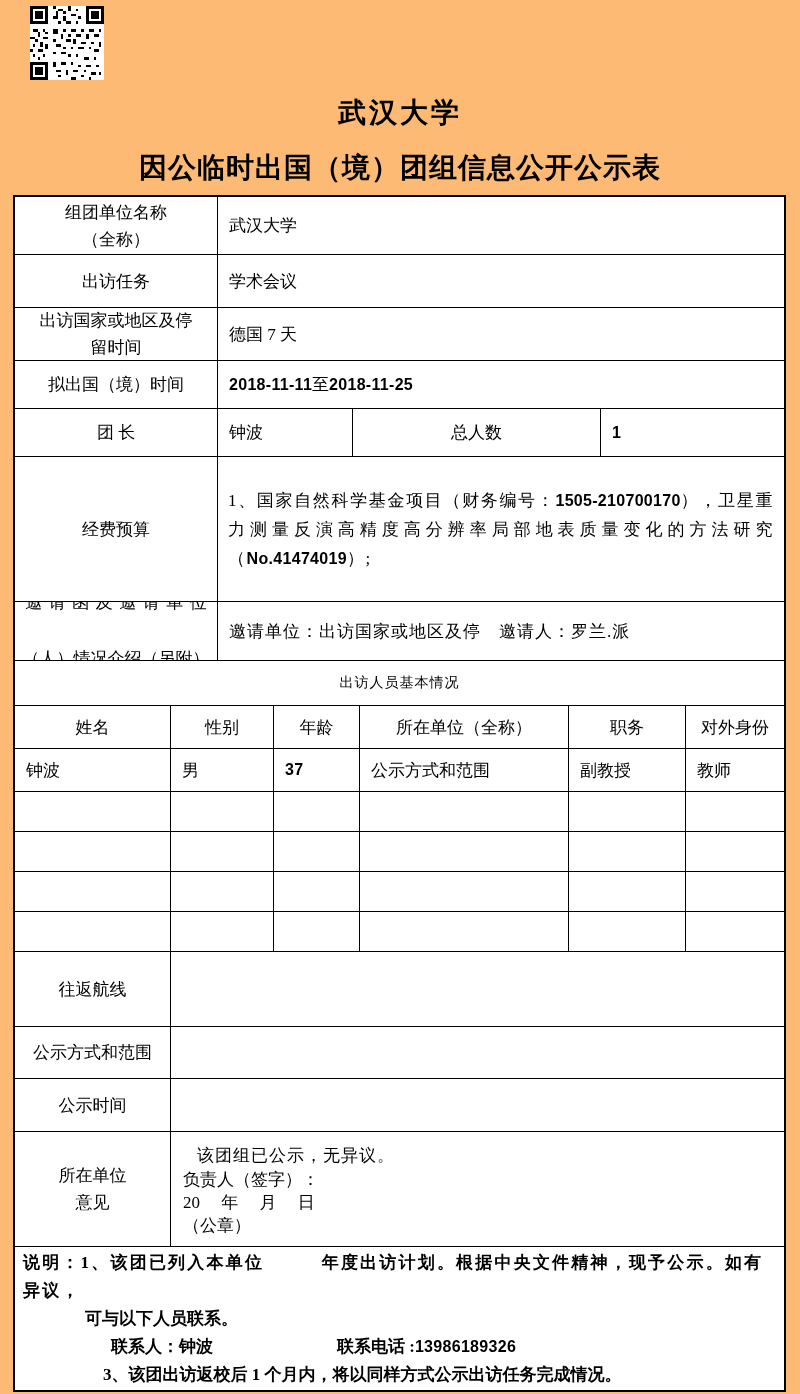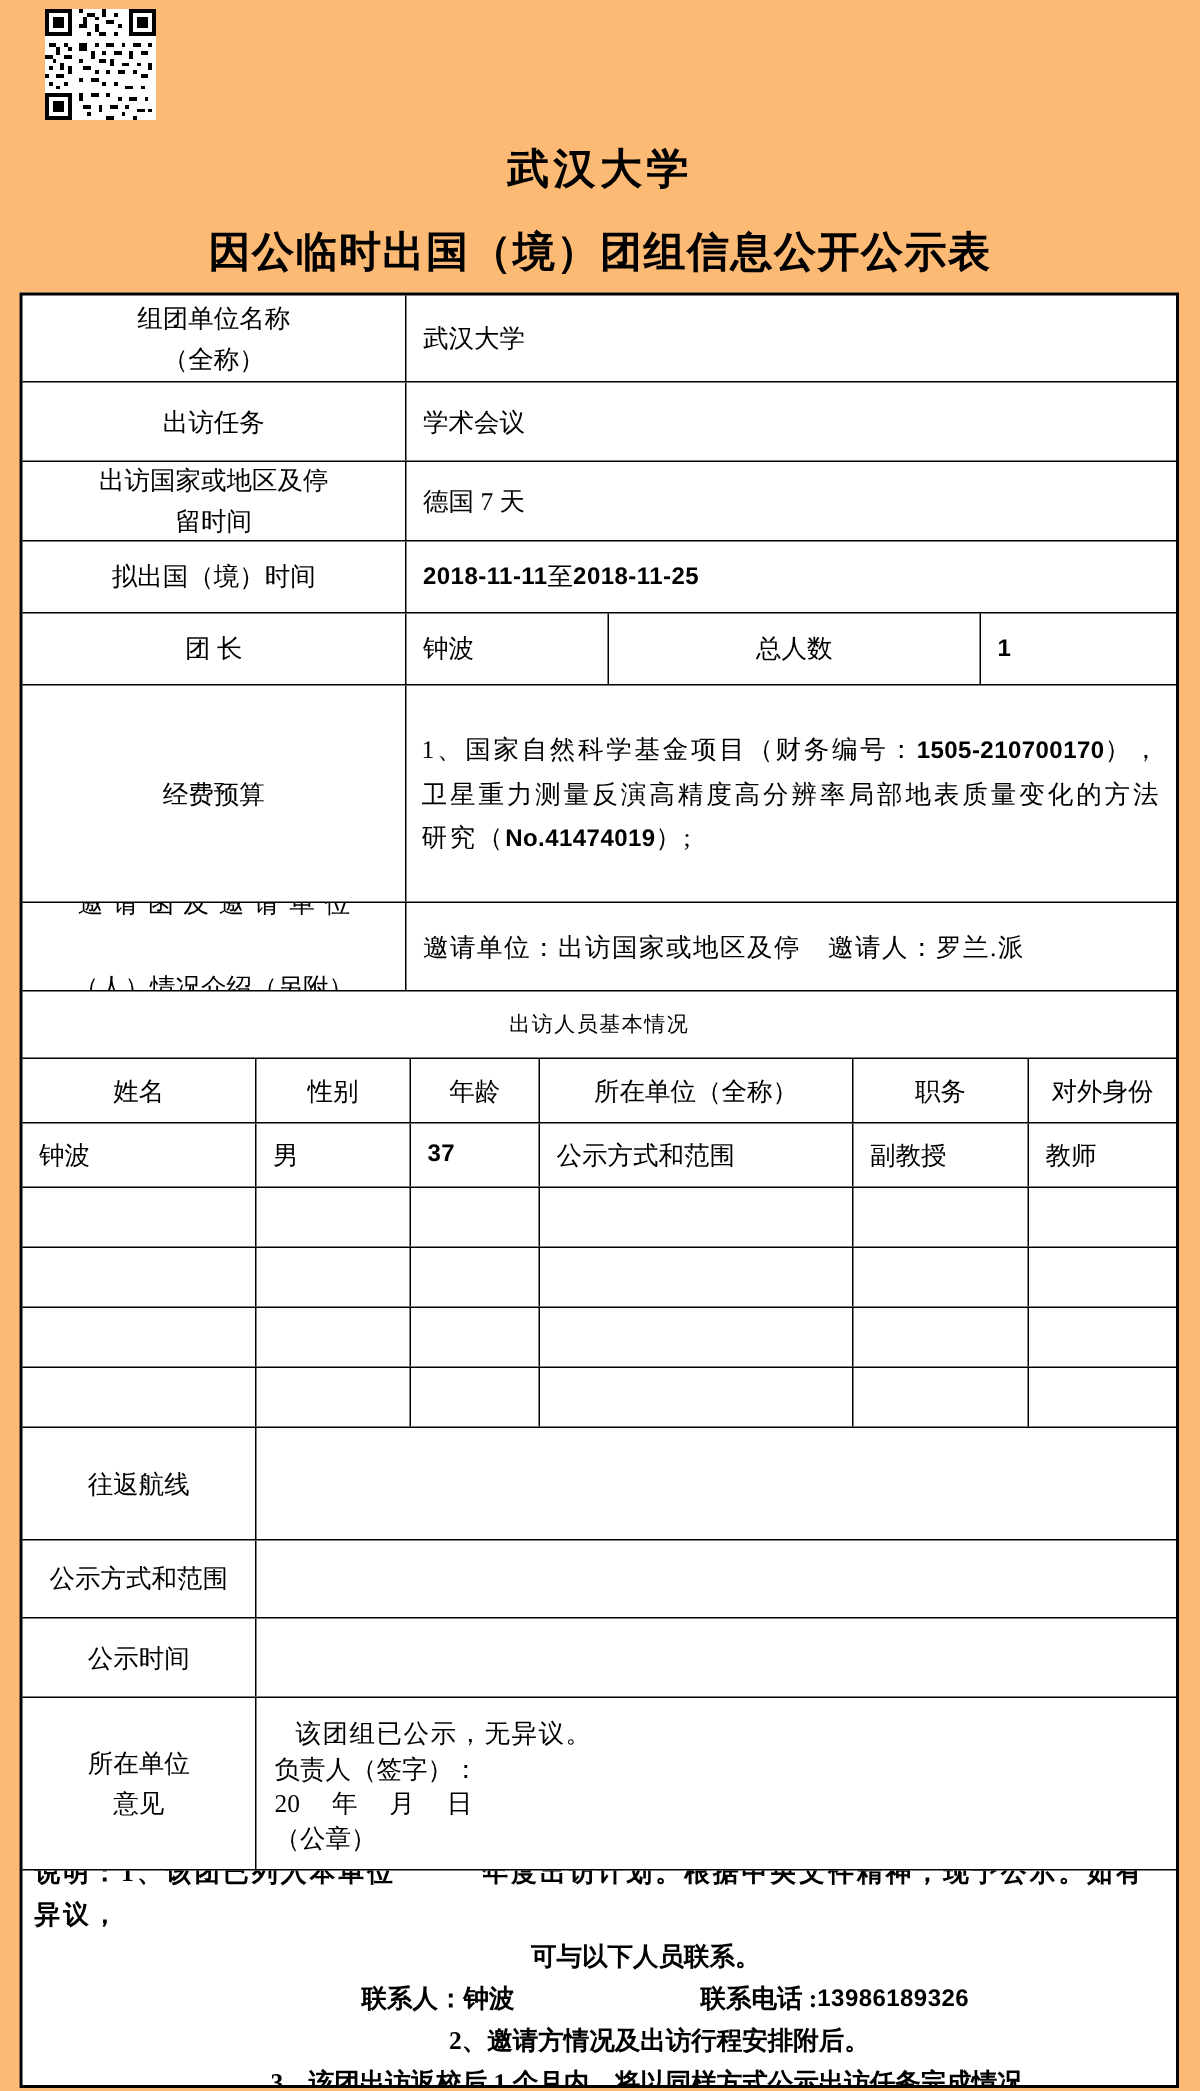--- a/index.html
+++ b/index.html
@@ -13,40 +13,40 @@
   .tbl{position:absolute;left:13px;top:195px;width:773px;border:2px solid #000;
        box-sizing:border-box;background:#fff;}
   .row{display:flex;border-bottom:1px solid #000;box-sizing:border-box;}
   .row:last-child{border-bottom:none;}
   .cell{border-right:1px solid #000;box-sizing:border-box;display:flex;
         align-items:center;overflow:hidden;}
   .cell:last-child{border-right:none;}
   .lab{justify-content:center;text-align:center;font-size:17px;line-height:27px;
        white-space:pre-line;}
   .val{padding-left:11px;font-size:17px;}
-  .w212{width:256px}.w135{width:135px}.w248{width:248px}
+  .w212{width:203px}.w135{width:135px}.w248{width:248px}
   .w156{width:156px}.w103{width:103px}.w86{width:86px}.w209{width:209px}.w117{width:117px}
   .grow{flex:1;min-width:0;}
   .h58{height:58px}.h53{height:53px}.h48{height:48px}.h145{height:145px}.h59{height:59px}
   .h45{height:45px}.h43{height:43px}.h40{height:40px}.h75{height:75px}.h52{height:52px}
   .h115{height:115px}.h143{height:143px}
   .num{font-family:"Liberation Sans","DejaVu Sans",sans-serif;font-weight:bold;
        font-size:16px;letter-spacing:0.3px;}
   .section-title{justify-content:center;font-size:14px;font-weight:normal;letter-spacing:1px;}
   .budget-cell{flex-direction:column;align-items:stretch;justify-content:center;padding:0 10px;}
   .budget-item{margin:0;text-align:justify;text-justify:inter-character;
                letter-spacing:1.6px;line-height:29px;font-size:17px;}
   .inv-lab{line-height:28px;}
   .inv1{letter-spacing:6.5px;margin-right:-6.5px;}
   .inv-val{letter-spacing:1px;}
   .opinion-cell{position:relative;display:block;}
   .opinion-statement{margin:12px 0 0 26px;font-size:17px;letter-spacing:1px;}
   .sign-line{position:absolute;left:0;right:0;bottom:9px;display:flex;
              justify-content:space-between;padding:0 10px 0 12px;font-size:17px;flex-direction:column;}
-  .notes-cell{flex-direction:column;align-items:center;justify-content:center;
+  .notes-cell{flex-direction:column;align-items:flex-start;justify-content:center;
               padding:2px 8px;font-weight:bold;font-size:17px;line-height:28px;}
   .n1{letter-spacing:2.2px;}
   .n2{padding-left:62px;}
   .n3{padding-left:88px;display:flex;}
   .n3 .contact{display:inline-block;width:226px;}
   .n4,.n5{padding-left:80px;}
 </style>
 </head>
 <body>
 
@@ -284,19 +284,18 @@
 
     <div class="row h143">
       <div class="cell grow notes-cell">
         <div class="n1">说明：1、该团已列入本单位　　　年度出访计划。根据中央文件精神，现予公示。如有异议，</div>
         <div class="n2">可与以下人员联系。</div>
         <div class="n3">
           <span class="contact">联系人：钟波</span>
           <span>联系电话 :</span>
             <span class="num">13986189326</span>
         </div>
-        <div class="n4">2、邀请方情况及出访行程安排附后。</div>
         <div class="n5">3、该团出访返校后 1 个月内，将以同样方式公示出访任务完成情况。</div>
       </div>
     </div>
 
   </div>
 </div>
 
 </body></html>

